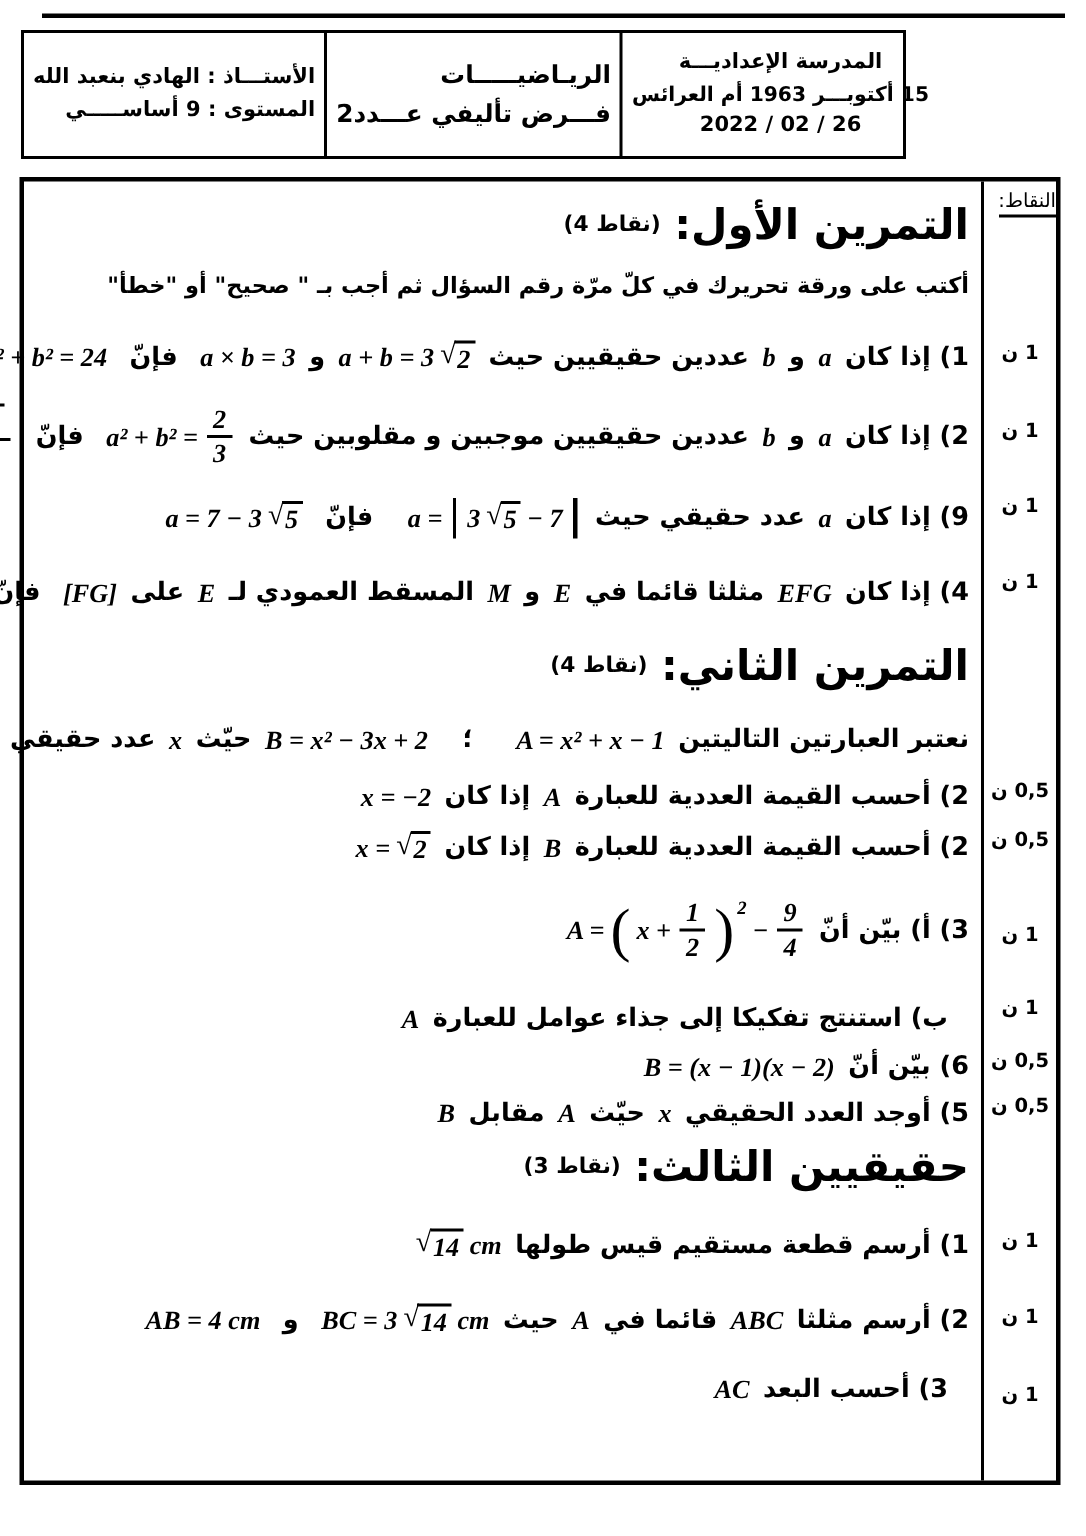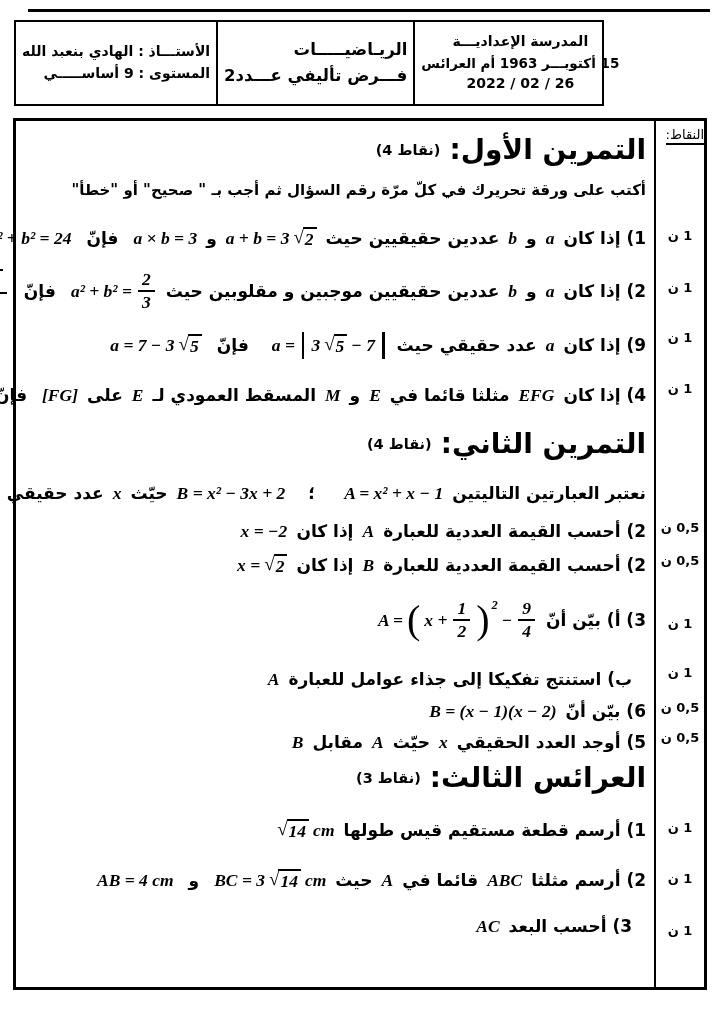--- a/index.html
+++ b/index.html
@@ -266,21 +266,21 @@
     <div class="line" style="top:608px; height:26px">
       <span class="ar">5) أوجد العدد الحقيقي</span>
       <span class="m">x</span>
       <span class="ar">حيّث</span>
       <span class="m">A</span>
       <span class="ar">مقابل</span>
       <span class="m">B</span>
     </div>
 
     <div class="line" style="top:640px">
-      <span class="extitle">العرائس الثالث:</span>
+      <span class="extitle">حقيقيين الثالث:</span>
       <span class="expts">(3 نقاط)</span>
     </div>
 
     <div class="line" style="top:692px; height:34px">
       <span class="ar">1) أرسم قطعة مستقيم قيس طولها</span>
       <span class="fx" style="margin-left:6px">
         <span class="rad">
             <span class="rsign">√</span>
             <span class="rbody m">14</span>
           </span>

